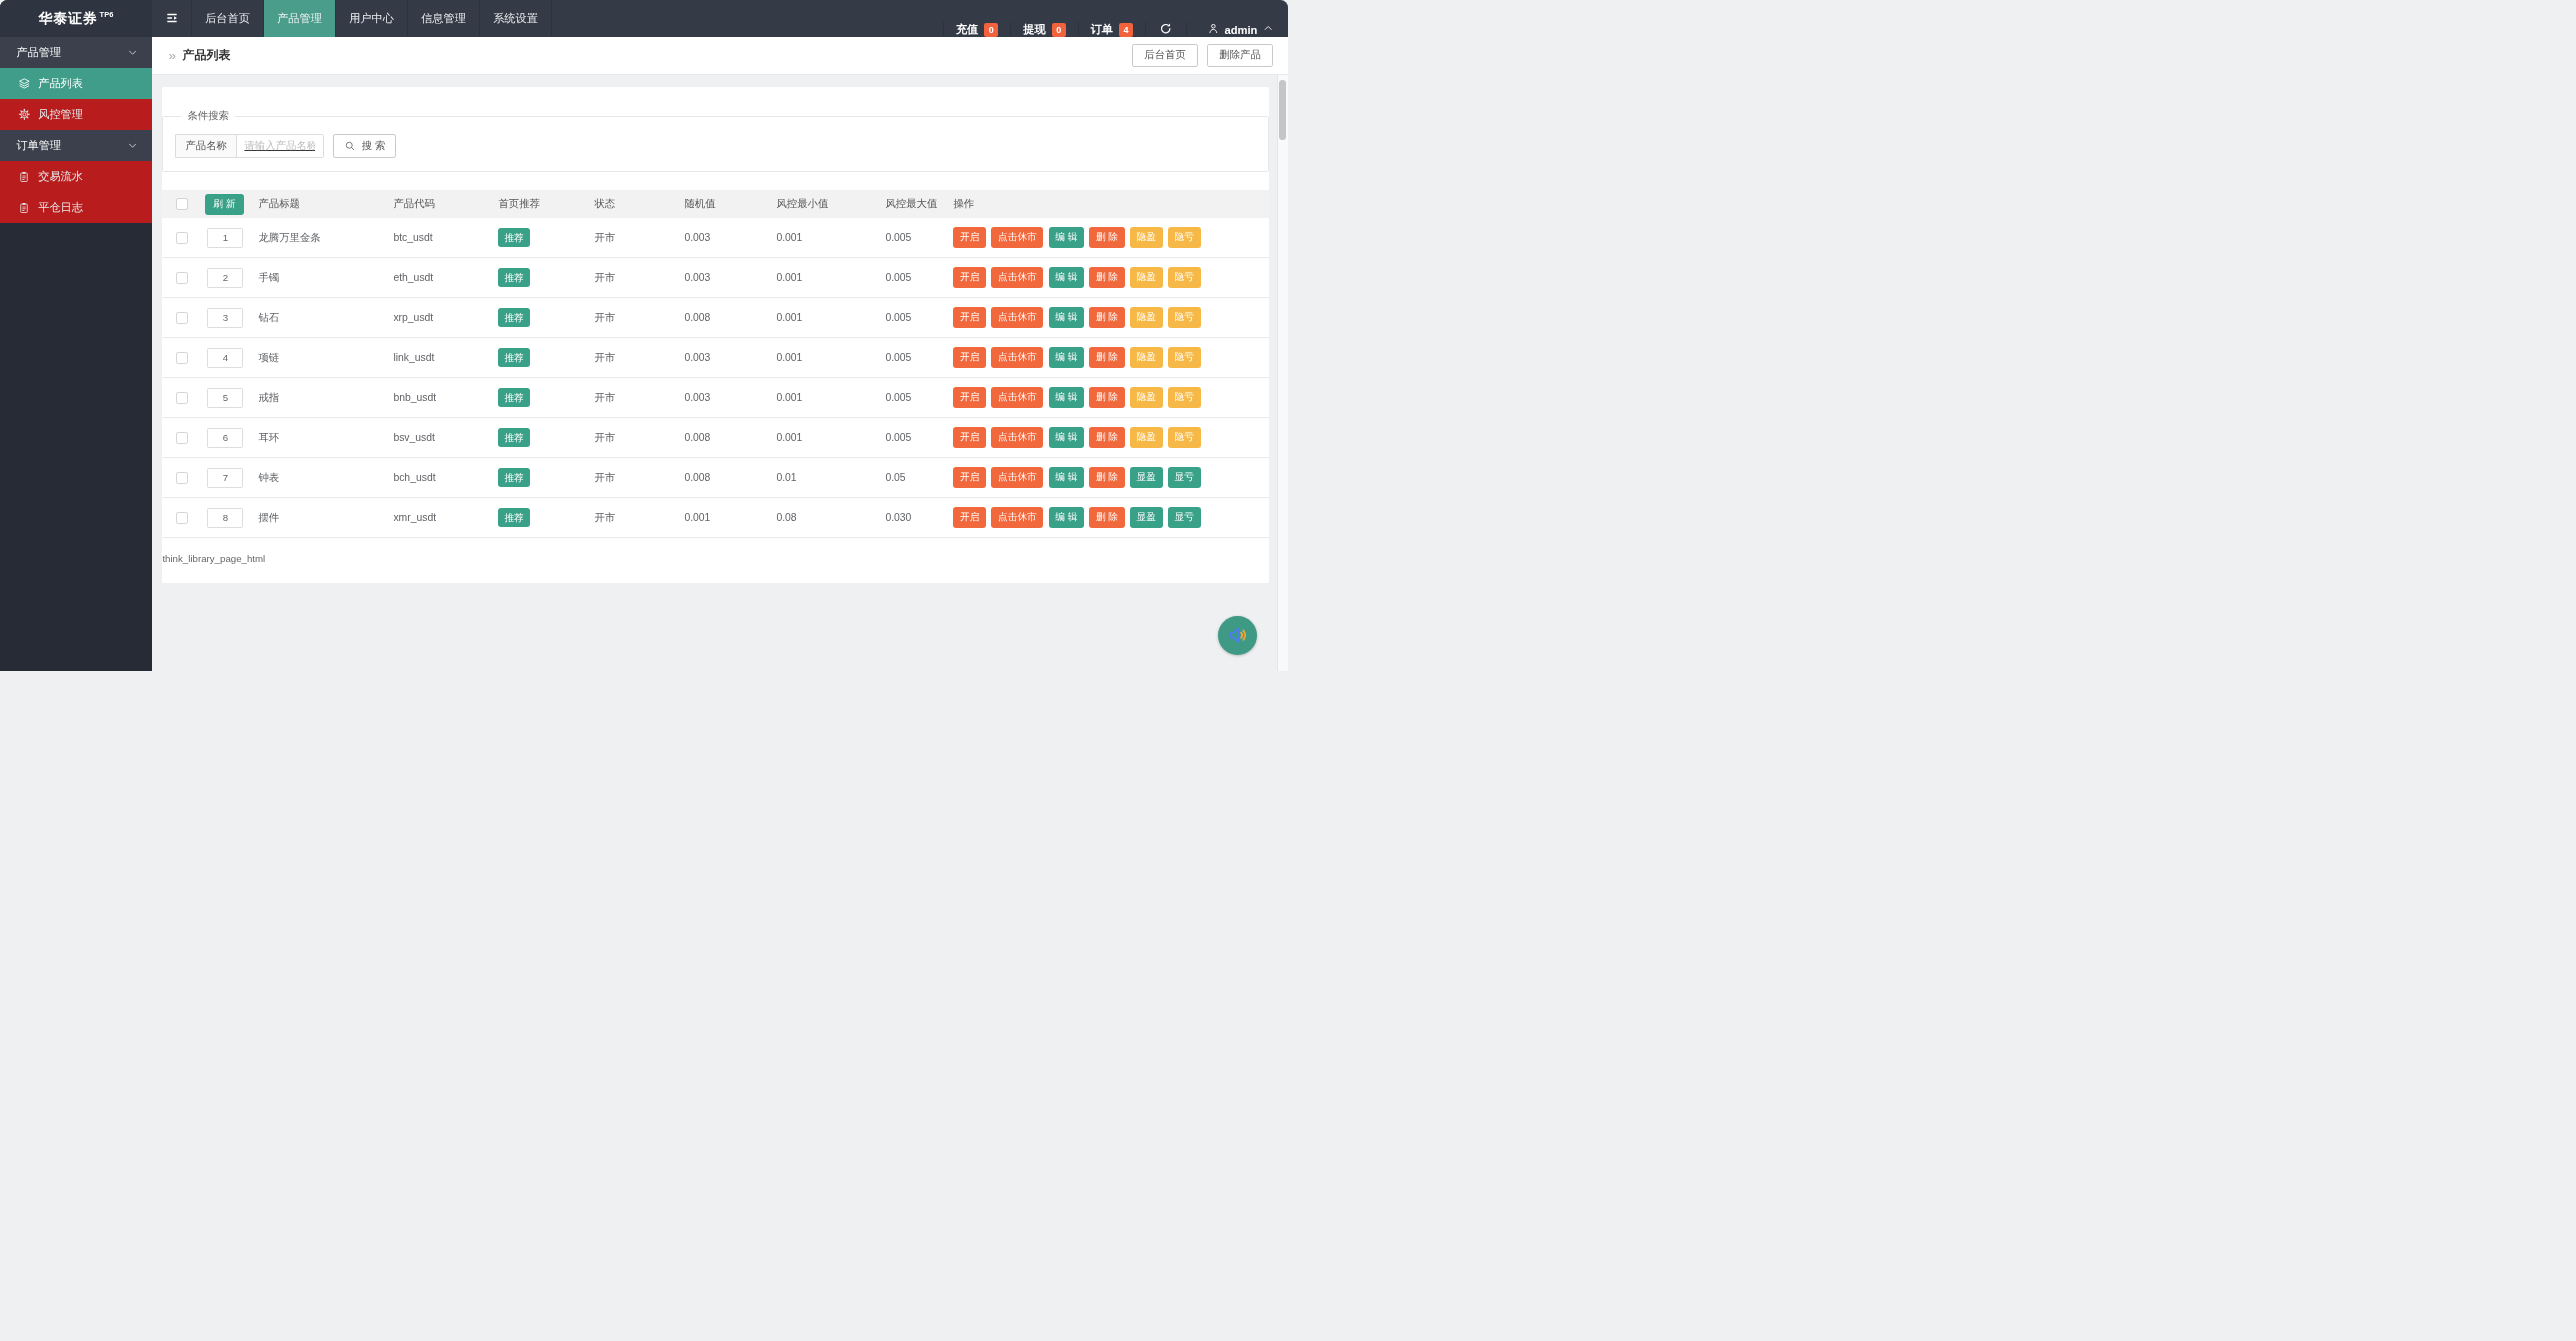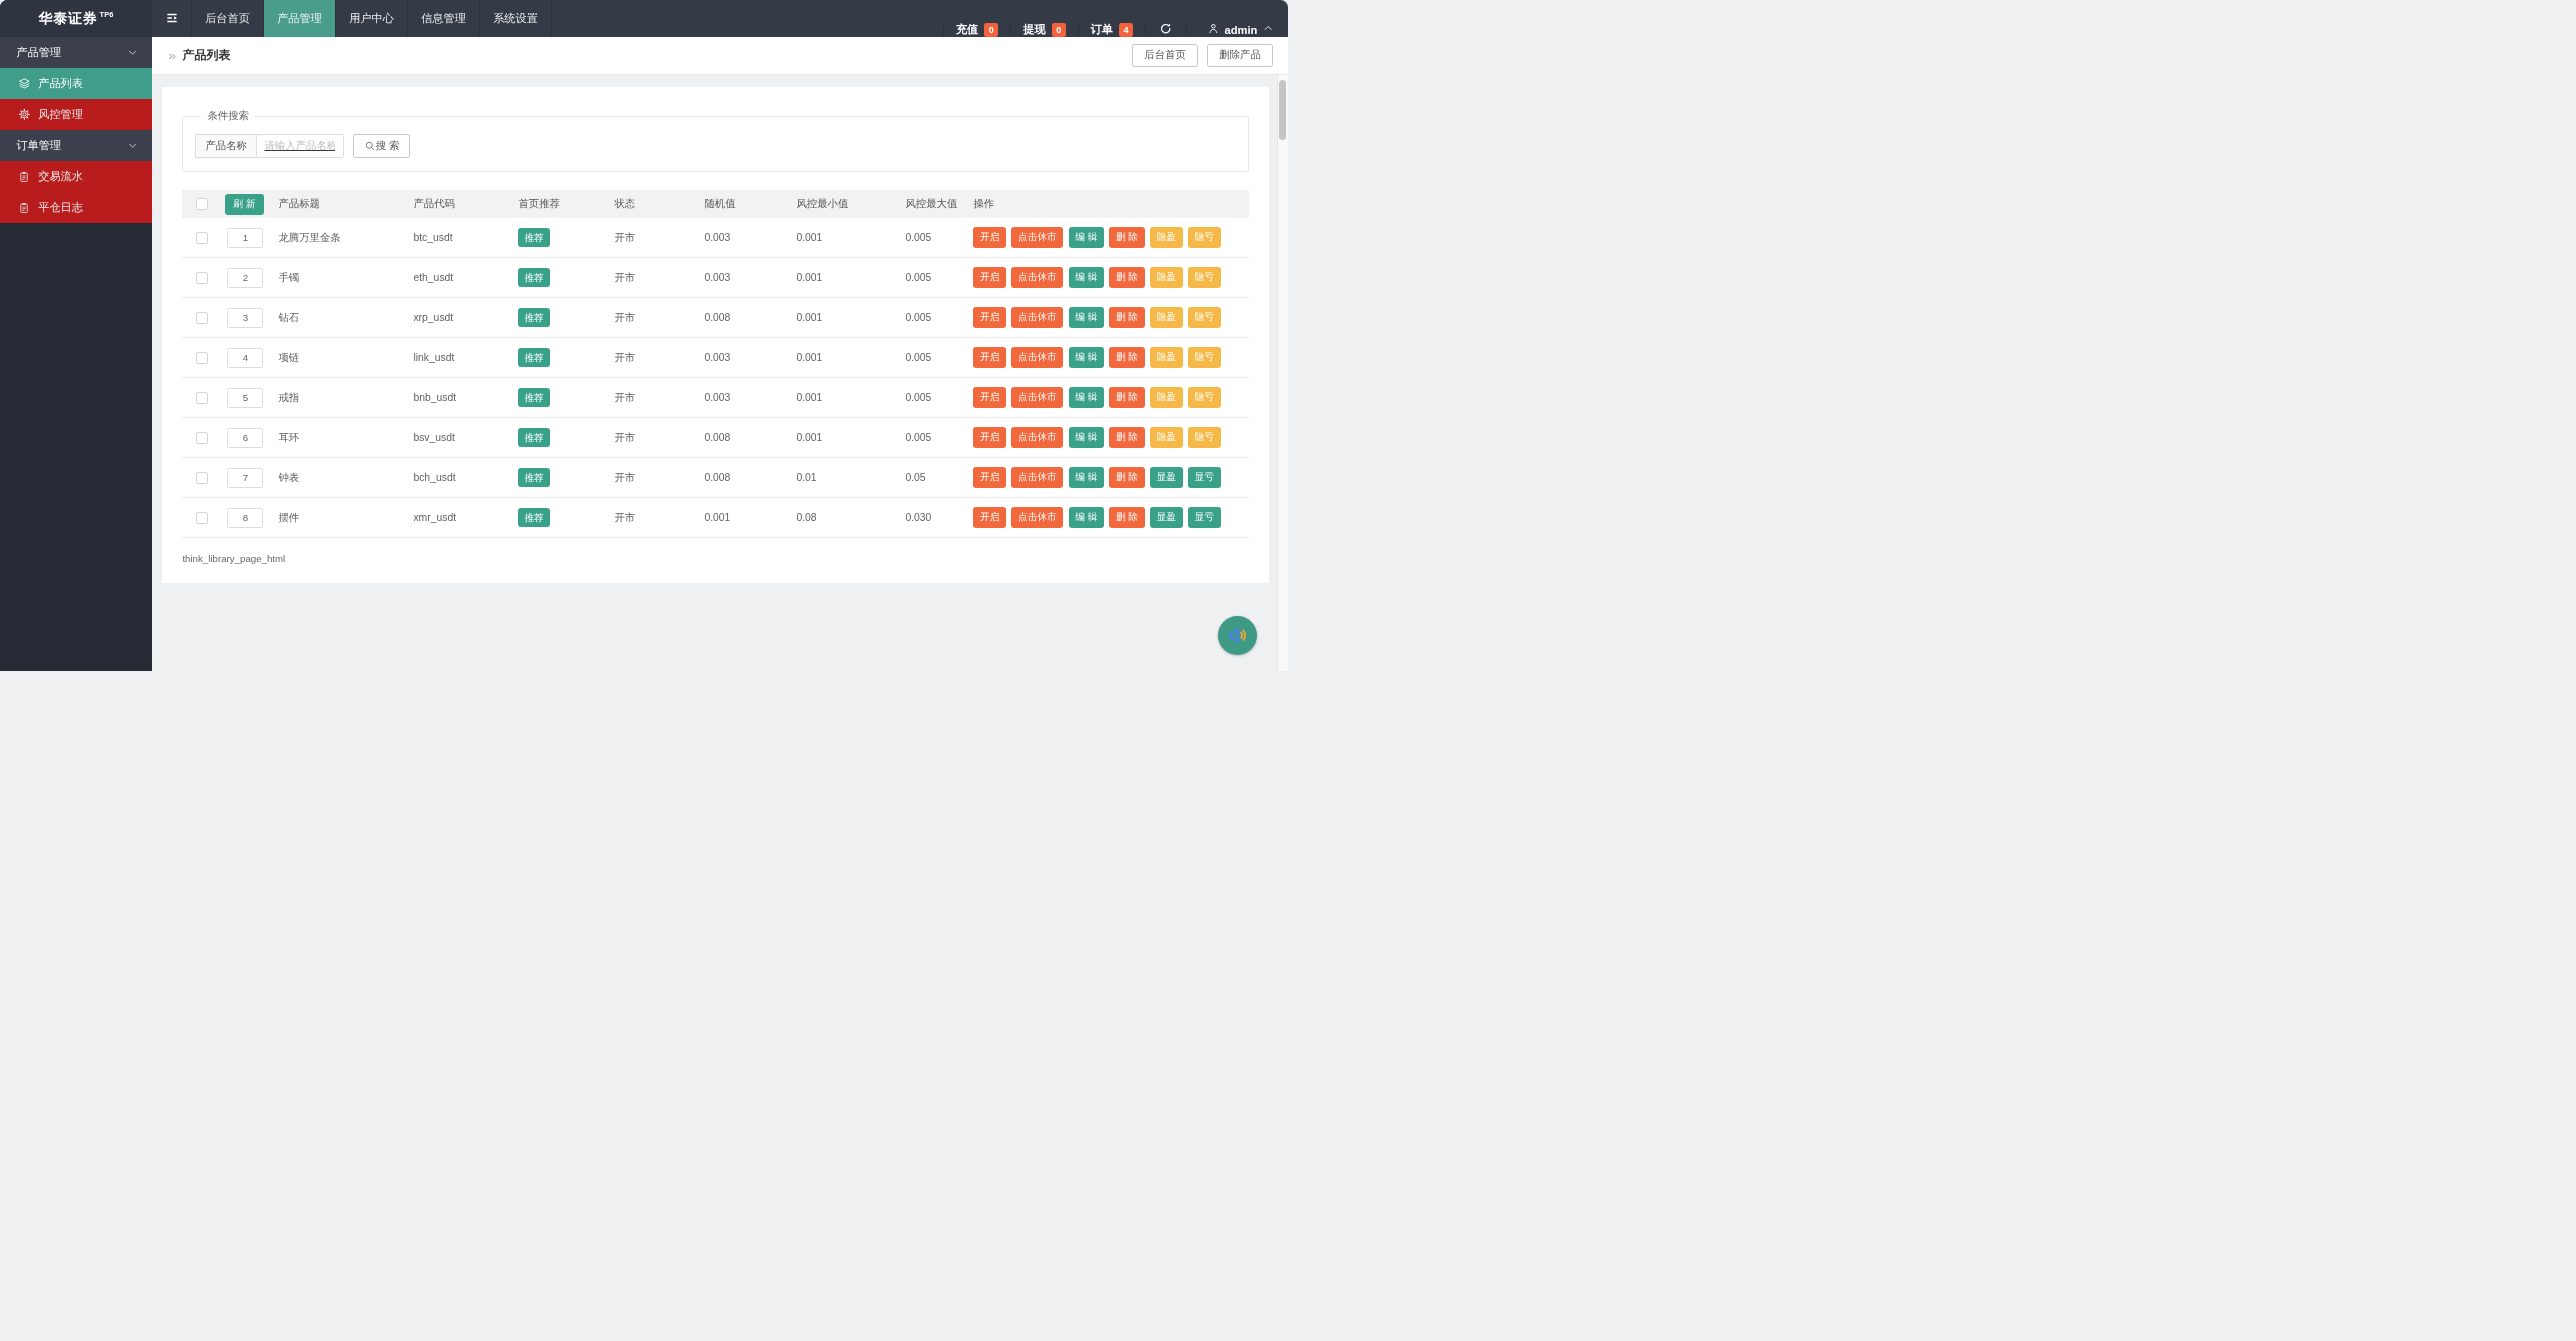--- a/index.html
+++ b/index.html
@@ -33,30 +33,30 @@
   .side-item .icon { display:flex; width:12.7px; }
 
   
   .main { position:absolute; left:152px; top:37px; right:0; bottom:0; background:#eff0f1; }
   .crumbbar { position:absolute; top:0; left:0; right:0; height:38px; background:#fff; border-bottom:0.7px solid #e8e8e8; display:flex; align-items:center; padding:0 15px 0 16.4px; }
   .crumb-caret { color:#adadad; font-size:13.4px; margin-right:6.7px; }
   .crumb-title { color:#333; font-size:12px; font-weight:bold; }
   .crumb-actions { margin-left:auto; display:flex; gap:9px; }
   .btn-plain { height:22.4px; padding:0 11.2px; background:#fff; border:0.7px solid #c9c9c9; border-radius:2.2px; color:#555; font-size:10.4px; cursor:pointer; font-family:inherit; }
 
-  .card { position:absolute; left:10.4px; right:19.4px; top:50px; height:496px; background:#fff; border-radius:1.5px; padding:12px 20px; }
+  .card { position:absolute; left:10.4px; right:19.4px; top:50px; height:496px; background:#fff; border-radius:1.5px; padding:12px 0; }
 
   fieldset.search-set { border:0.7px solid #e7e7e7; border-radius:1.5px; margin-top:10.4px; padding:10.4px 12px 13.4px; }
   fieldset.search-set legend { color:#666; font-size:10.4px; padding:0 6px; margin-left:6px; }
   .search-row { display:flex; align-items:center; }
   .input-group { display:flex; height:24px; }
   .input-label { display:flex; align-items:center; padding:0 9px; background:#fafafa; border:0.7px solid #dcdcdc; border-right:none; border-radius:1.5px 0 0 1.5px; color:#555; font-size:10.4px; }
   .input-group input { width:88px; height:24px; border:0.7px solid #dcdcdc; border-radius:0 1.5px 1.5px 0; padding:0 7.5px; font-size:10.4px; color:#333; outline:none; font-family:inherit;text-decoration:underline; }
   .input-group input::placeholder { color:#bdbdbd; }
-  .btn-search { margin-left:9px; height:24px; padding:0 9.7px; display:flex; align-items:center; gap:0; background:#fff; border:0.7px solid #c9c9c9; border-radius:2.2px; color:#555; font-size:10.4px; cursor:pointer; font-family:inherit; }
+  .btn-search { margin-left:9px; height:24px; padding:0 9.7px; display:flex; align-items:center; gap:6px; background:#fff; border:0.7px solid #c9c9c9; border-radius:2.2px; color:#555; font-size:10.4px; cursor:pointer; font-family:inherit; }
 
   
   .grid-table { margin-top:18px; }
   .t-row { display:grid; grid-template-columns:39px 57px 135px 105px 96px 90px 92px 109px 68px 1fr; align-items:center; }
   .t-head { background:#f2f2f2; height:28px; color:#555; font-size:10.4px; }
   .t-body-row { height:40px; border-bottom:0.7px solid #ebebeb; background:#fff; font-size:10.4px; color:#606266; }
   .cell { display:flex; align-items:center; }
   .cell.center { justify-content:center; }
   .checkbox { width:12px; height:12px; border:0.7px solid #d4d4d4; border-radius:2.2px; background:#fff; cursor:pointer; }
   .sort-input { width:36px; height:20px; border:0.7px solid #ddd; border-radius:1.5px; text-align:center; color:#666; font-size:9.7px; outline:none; font-family:inherit; background:#fff; }

